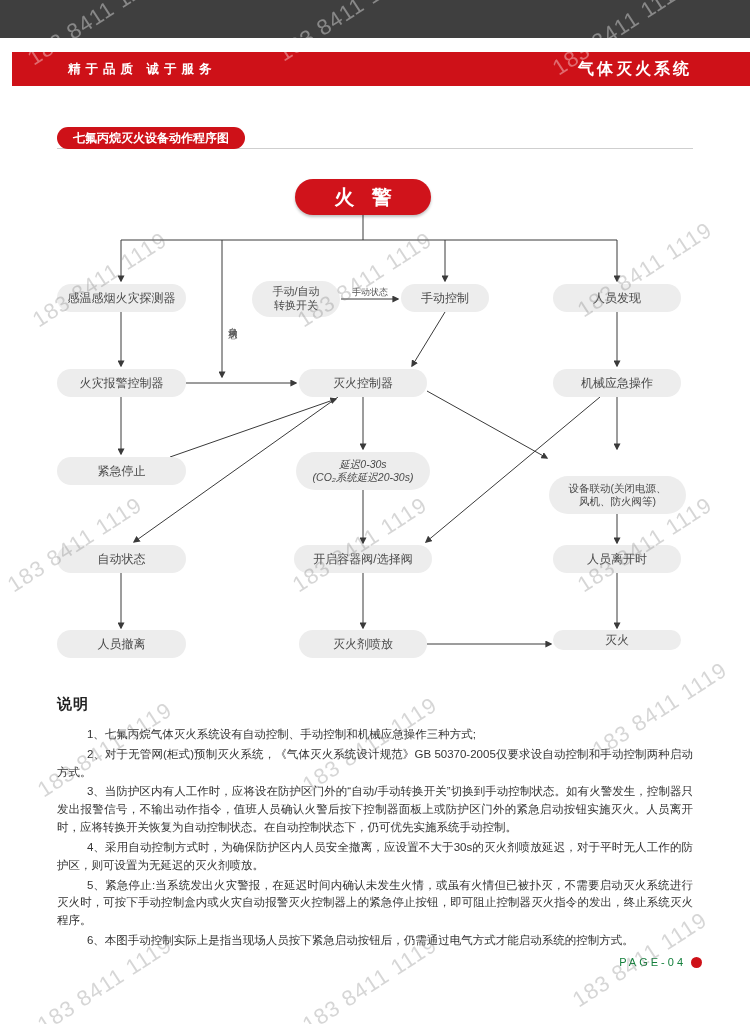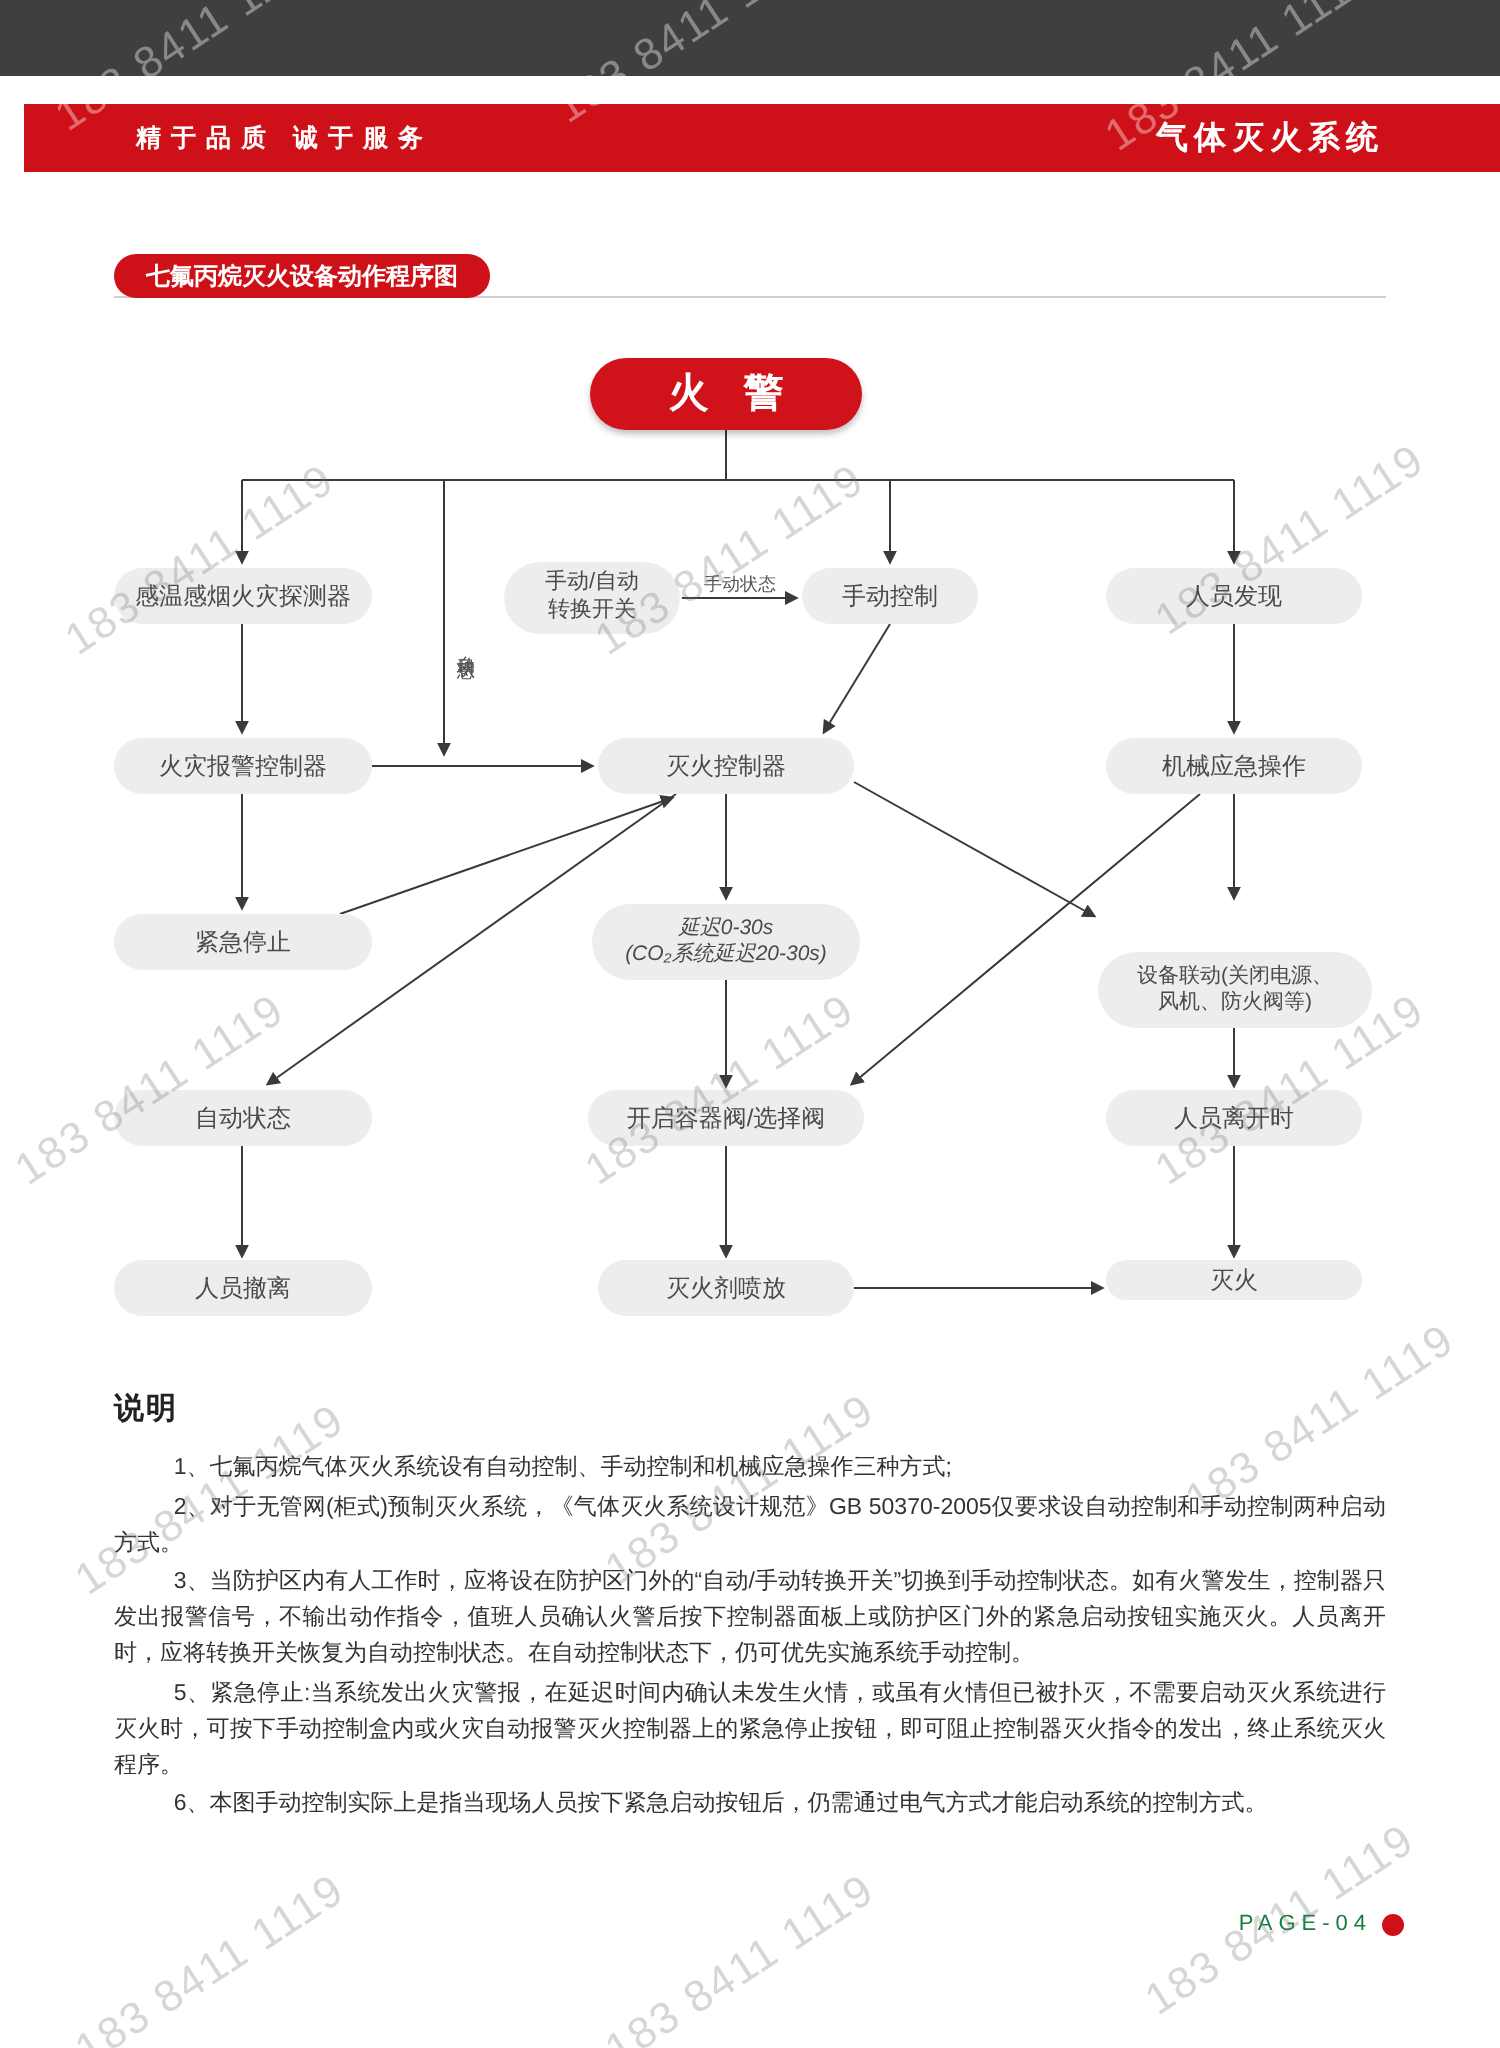--- a/index.html
+++ b/index.html
@@ -157,20 +157,21 @@
     <div class="node" style="left:57px;  top:630px; width:129px; height:28px;">人员撤离</div>
     <div class="node" style="left:299px; top:630px; width:128px; height:28px;">灭火剂喷放</div>
     <div class="node" style="left:553px; top:630px; width:128px; height:20px;">灭火</div>
   </div>
 
   <div class="notes">
     <h3>说明</h3>
     <p class="note-item">1、七氟丙烷气体灭火系统设有自动控制、手动控制和机械应急操作三种方式;</p>
     <p class="note-item">2、对于无管网(柜式)预制灭火系统，《气体灭火系统设计规范》GB 50370-2005仅要求设自动控制和手动控制两种启动方式。</p>
     <p class="note-item">3、当防护区内有人工作时，应将设在防护区门外的“自动/手动转换开关”切换到手动控制状态。如有火警发生，控制器只发出报警信号，不输出动作指令，值班人员确认火警后按下控制器面板上或防护区门外的紧急启动按钮实施灭火。人员离开时，应将转换开关恢复为自动控制状态。在自动控制状态下，仍可优先实施系统手动控制。</p>
+    <p class="note-item">4、采用自动控制方式时，为确保防护区内人员安全撤离，应设置不大于30s的灭火剂喷放延迟，对于平时无人工作的防护区，则可设置为无延迟的灭火剂喷放。</p>
     <p class="note-item">5、紧急停止:当系统发出火灾警报，在延迟时间内确认未发生火情，或虽有火情但已被扑灭，不需要启动灭火系统进行灭火时，可按下手动控制盒内或火灾自动报警灭火控制器上的紧急停止按钮，即可阻止控制器灭火指令的发出，终止系统灭火程序。</p>
     <p class="note-item">6、本图手动控制实际上是指当现场人员按下紧急启动按钮后，仍需通过电气方式才能启动系统的控制方式。</p>
   </div>
 
   <div class="footer">
     <span class="pg">PAGE-04</span>
     <span class="dot"></span>
   </div>
 
   <div class="wm-layer">

